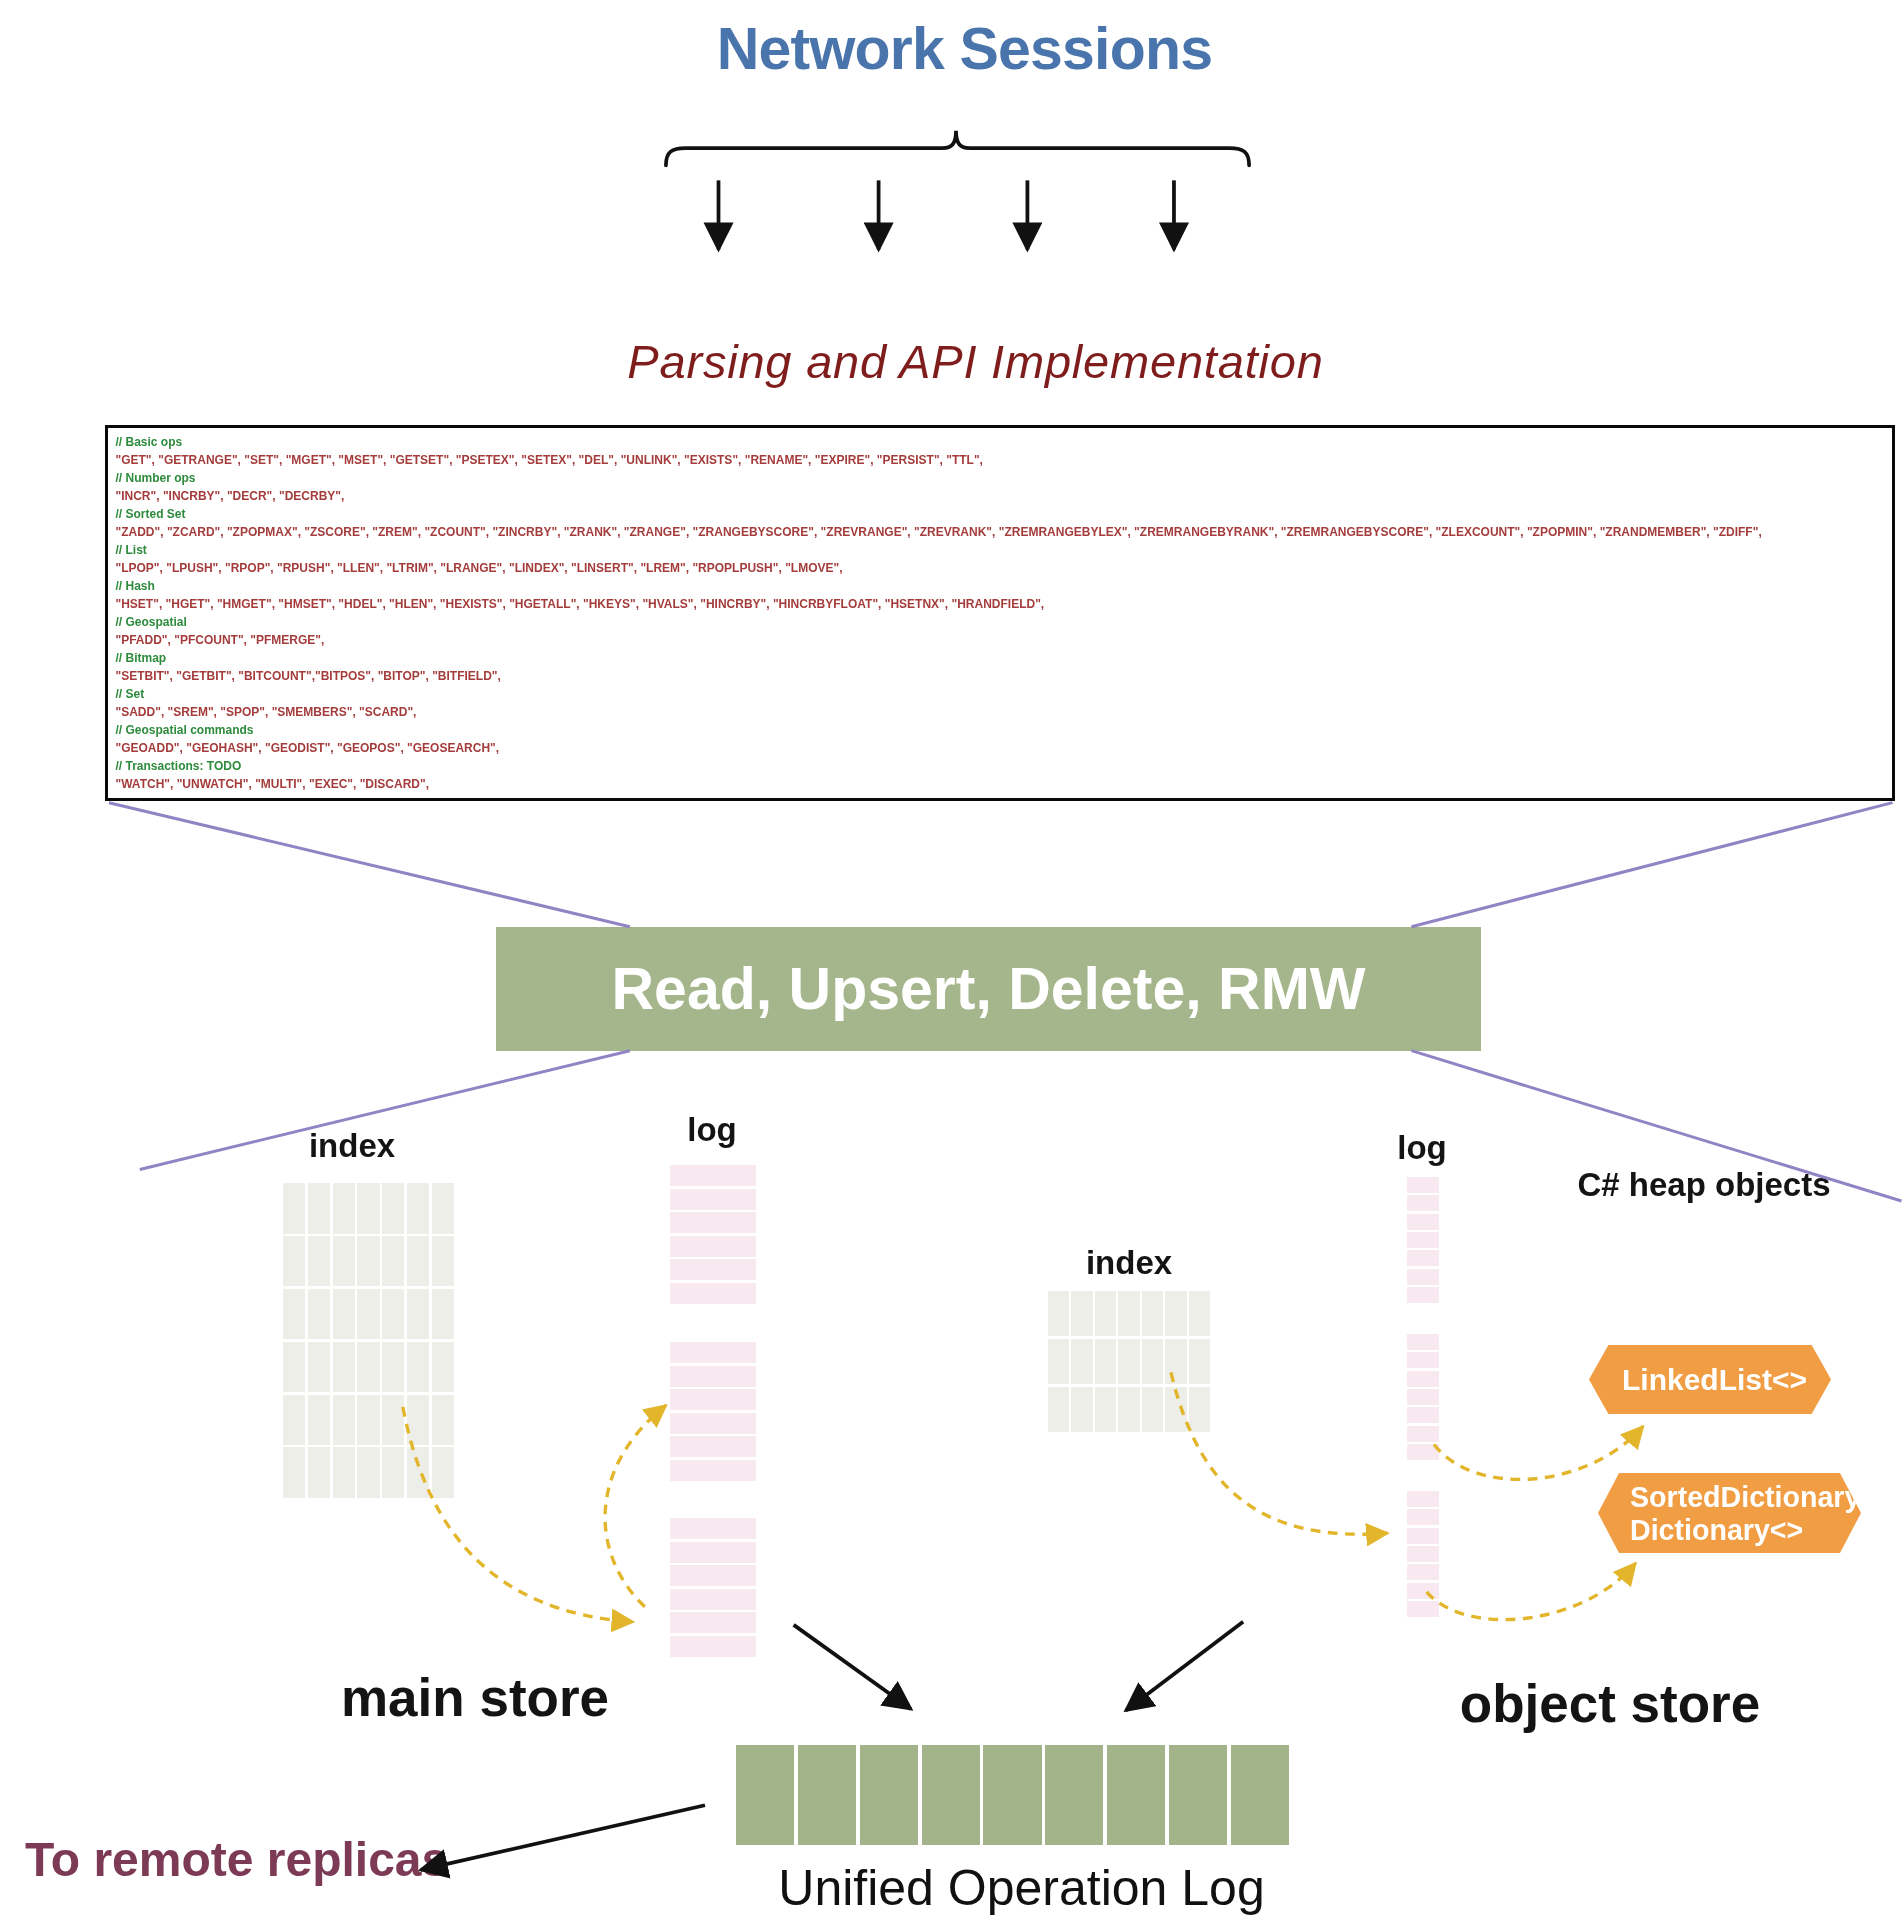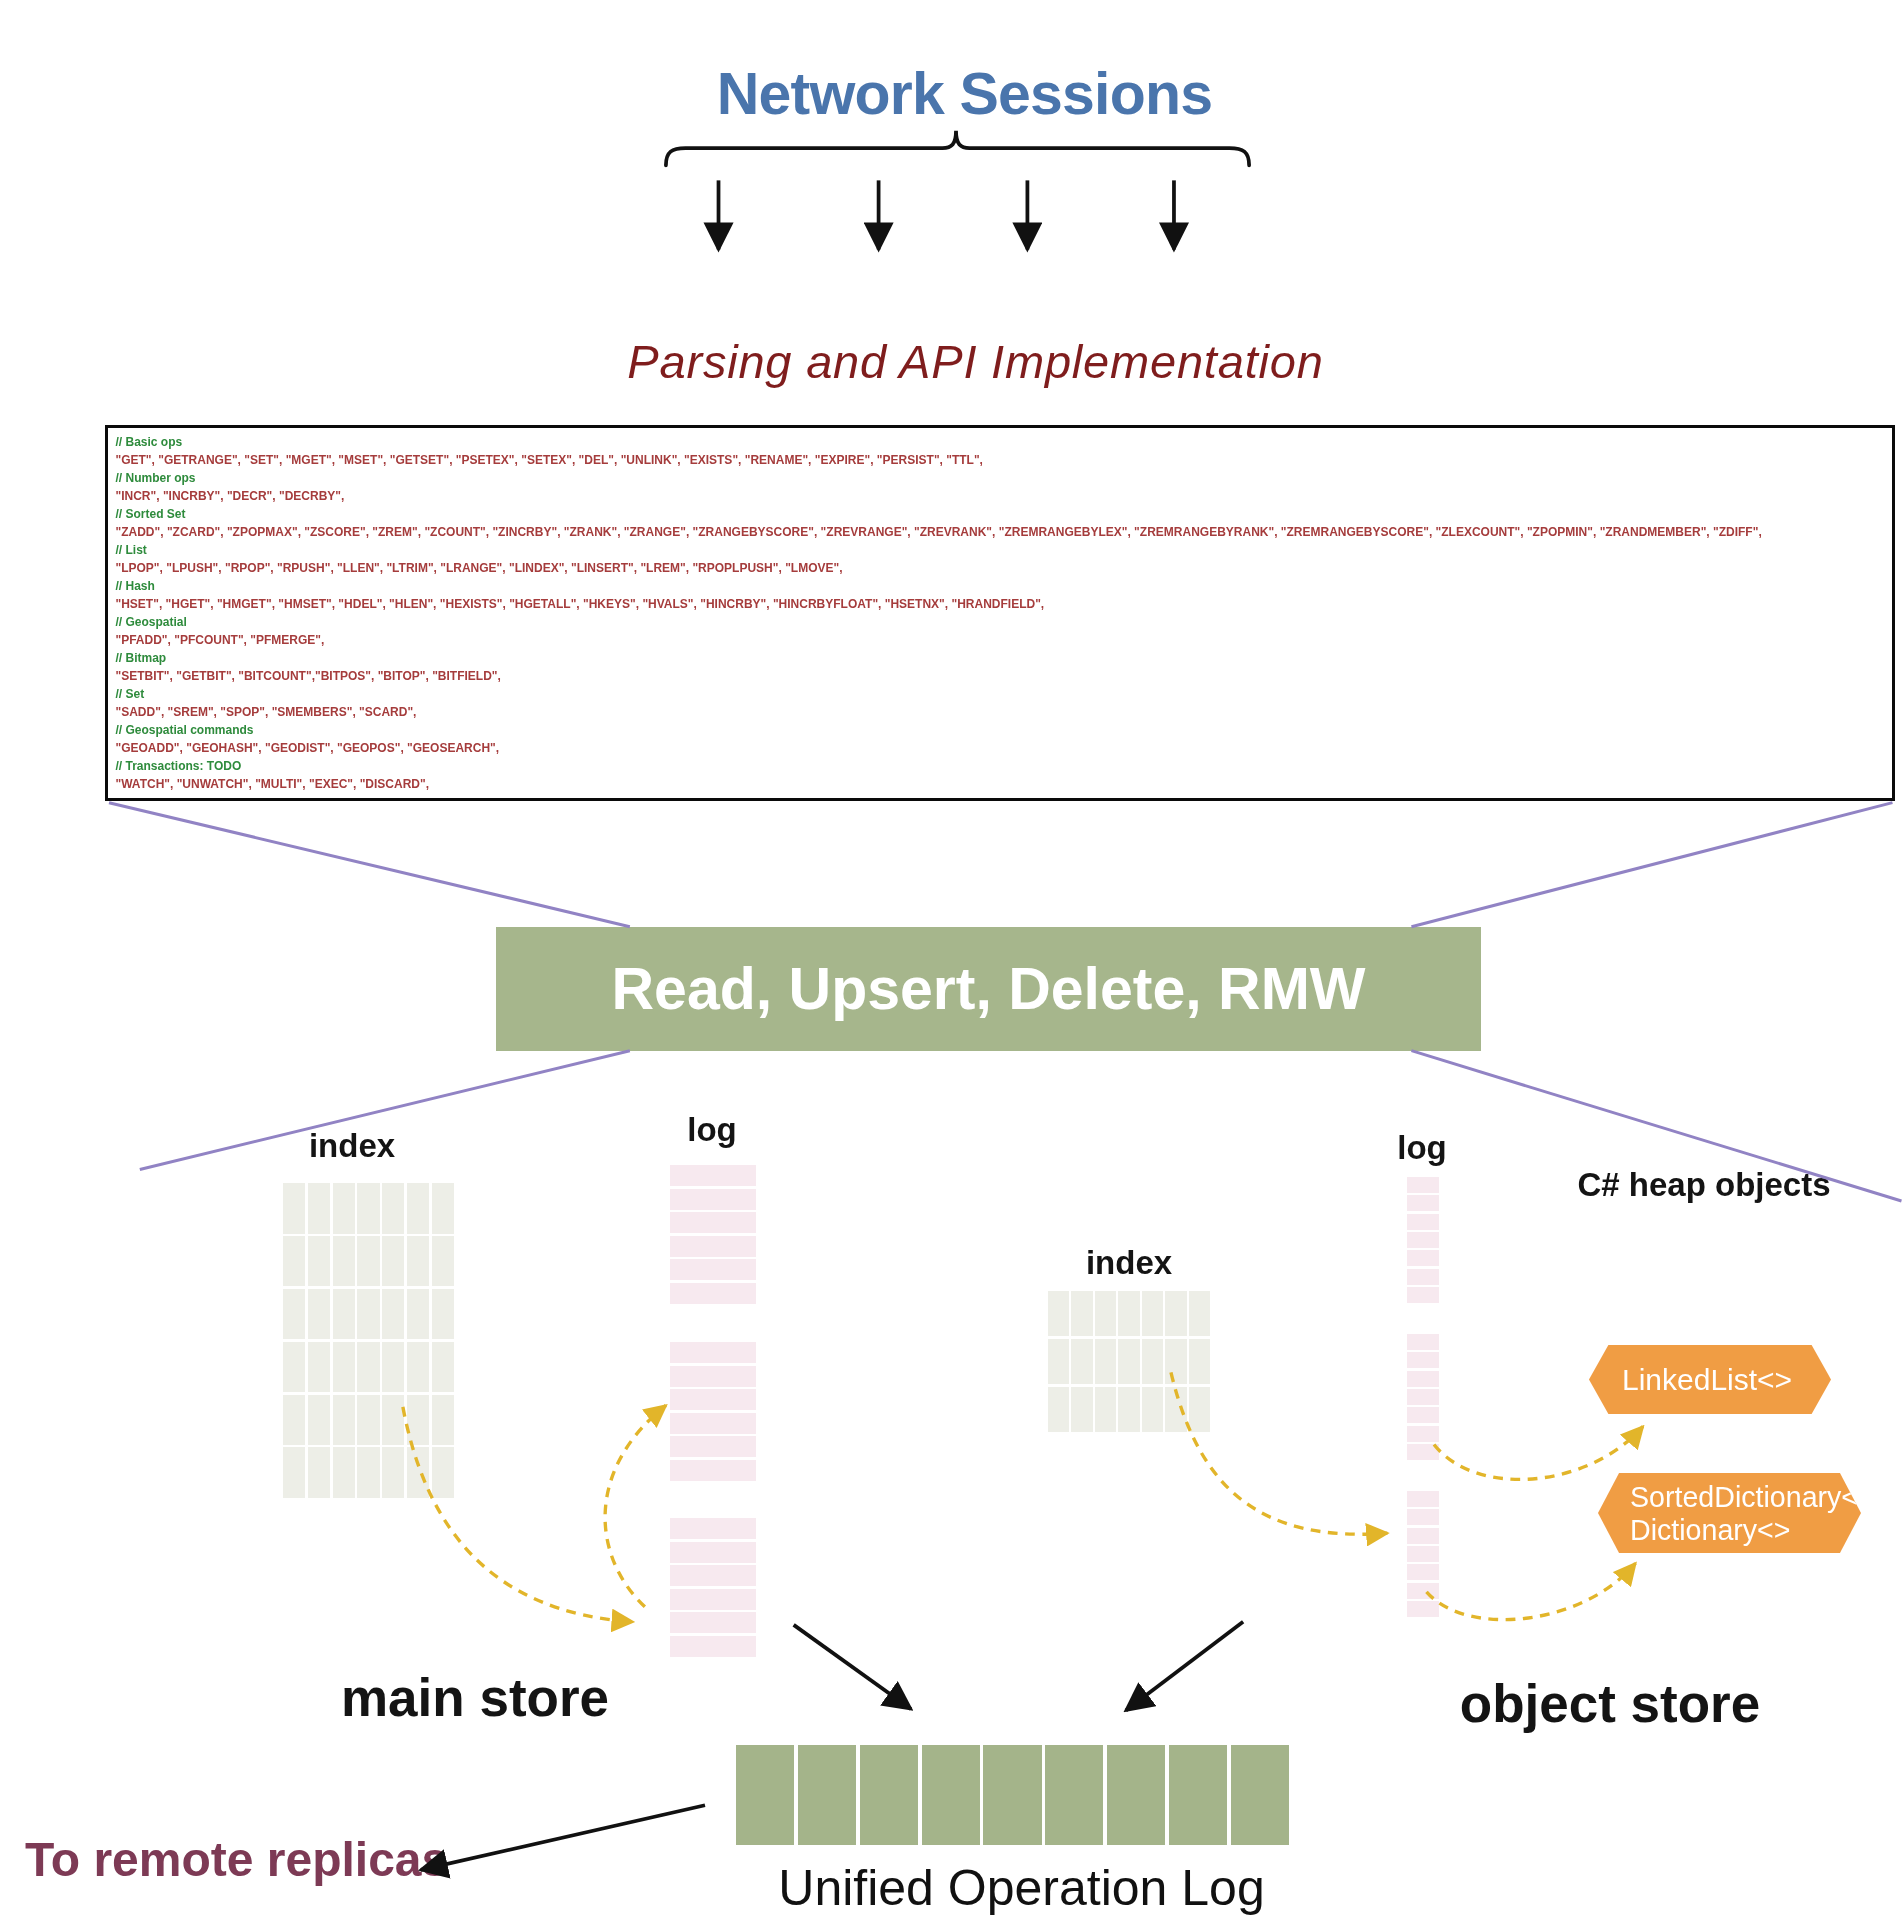--- a/index.html
+++ b/index.html
@@ -13,21 +13,20 @@
   body{
     width:1903px;height:1924px;position:relative;overflow:hidden;
     font-family:"Liberation Sans", sans-serif;color:#111;
   }
   .abs{position:absolute;}
 
   .page-title{
     left:476px;top:15px;width:977px;
     font-size:59px;font-weight:bold;letter-spacing:-0.8px;color:var(--blue,#4a75ac);
     text-align:center;
-    margin-top:45px;
   }
   .parsing-label{
     left:487px;top:334px;width:977px;text-align:center;
     font-size:47px;font-style:italic;color:#7f1d1d;letter-spacing:0.8px;
   }
   .code-box{
     left:105px;top:425px;width:1790px;height:376px;
     background:#fff;border:3.8px solid #0a0a0a;
     padding:4.5px 7.5px;overflow:hidden;
   }
@@ -60,21 +59,21 @@
   .mlog{left:670px;width:86px;}
   .mlog1{top:1165px;height:139px;}
   .mlog2{top:1342px;height:139px;}
   .mlog3{top:1518px;height:139px;}
   .olog{left:1407px;width:32px;}
   .olog1{top:1177px;height:126px;}
   .olog2{top:1334px;height:126px;}
   .olog3{top:1491px;height:126px;}
 
   .hex{
-    background:var(--orange,#f09d44);color:#fff;font-weight:normal;
+    background:var(--orange,#f09d44);color:#fff;font-weight:bold;
     clip-path:polygon(8% 0%,92% 0%,100% 50%,92% 100%,8% 100%,0% 50%);
   }
   .hex1{left:1589px;top:1345px;width:242px;height:69px;font-size:30px;line-height:69px;padding-left:33px;}
   .hex2{left:1598px;top:1473px;width:263px;height:80px;font-size:28.6px;line-height:33px;padding:7.5px 0 0 32px;}
 
   .oplog-bar{left:736px;top:1745px;width:553px;height:100px;display:flex;gap:3.8px;}
   .oplog-bar .cell{flex:1;background:var(--sage-bar,#a4b48a);}
   .oplog-label{left:721px;top:1859px;width:601px;text-align:center;font-size:50px;font-weight:normal;}
   .replicas-label{left:25px;top:1832px;width:391px;font-size:48px;font-weight:bold;color:var(--maroon,#7d3a55);white-space:nowrap;}
 

